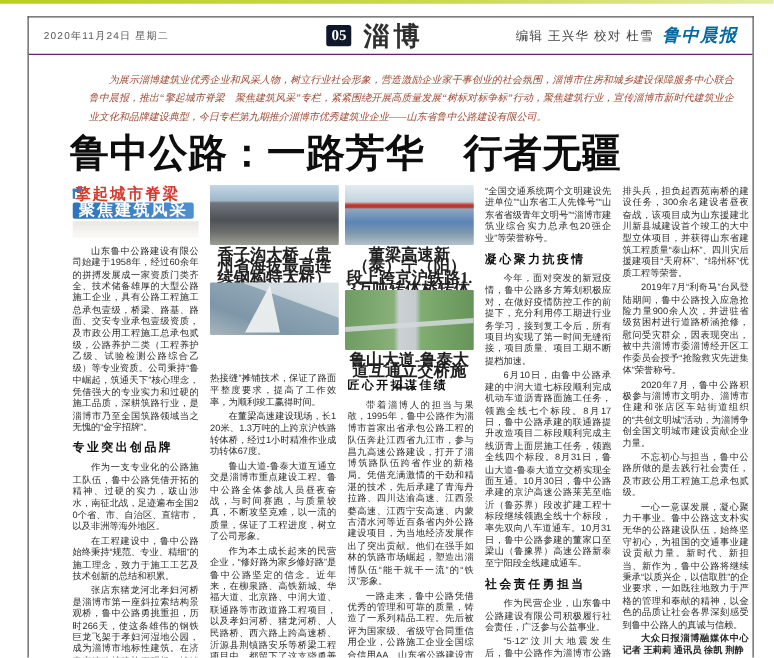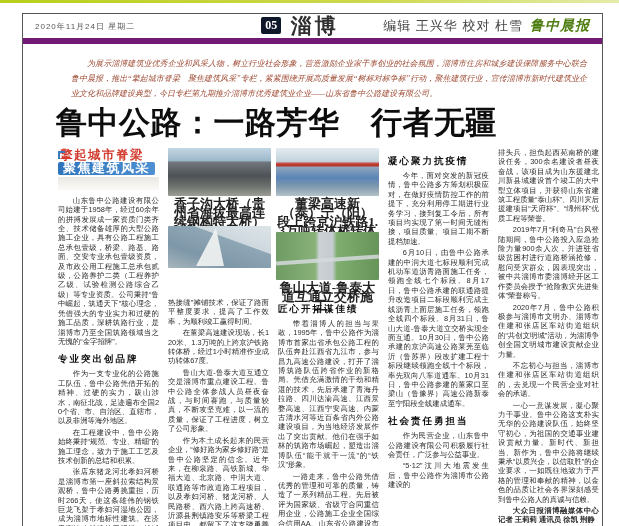--- a/index.html
+++ b/index.html
@@ -7,34 +7,34 @@
     width:619px;height:526px;position:relative;overflow:hidden;
     background:#ffffff;
     font-family:"Liberation Sans", sans-serif;
     -webkit-font-smoothing:antialiased;
   }
   .top-line{position:absolute;top:0;left:0;width:619px;height:3px;
     background:linear-gradient(90deg,#b9cf1a,#cdd94e 60%,#e4ecaa);}
   .page-frame{position:absolute;left:22px;top:13px;width:579px;height:513px;
     border:1px solid #555;border-bottom:none;background:#fff;}
   
-  .masthead{height:30px;border-bottom:6px solid #701a75;display:flex;align-items:center;
+  .masthead{height:30px;border-bottom:1px solid #701a75;display:flex;align-items:center;
     padding:0 12px;box-sizing:border-box;}
   .mast-left{width:175px;font-size:8px;color:#555;letter-spacing:1px;}
   .mast-center{flex:1;text-align:center;white-space:nowrap;}
   .page-num{display:inline-block;background:#0f172a;color:#fff;font-weight:bold;
     font-size:12px;padding:1px 4px;border-radius:2px;vertical-align:4px;margin-right:5px;
     font-family:"Liberation Serif", serif;}
   .section-title{font-family:"Liberation Serif", serif;font-size:21px;font-weight:600;
     color:#2f2f2f;letter-spacing:3px;}
   .mast-right{width:200px;text-align:right;display:flex;align-items:center;
     justify-content:flex-end;gap:7px;}
-  .staff{font-size:13px;color:#444;letter-spacing:1px;white-space:nowrap;}
+  .staff{font-size:10px;color:#444;letter-spacing:1px;white-space:nowrap;}
   .paper-logo{font-family:Liberation Sans, sans-serif;font-style:italic;font-weight:bold;
-    color:#4d7c0f;font-size:14px;letter-spacing:1px;white-space:nowrap;}
+    color:#0369a1;font-size:14px;letter-spacing:1px;white-space:nowrap;}
   
   .intro{position:absolute;left:48px;top:42px;width:516px;
     font-family:"Liberation Serif", serif;font-style:italic;
     font-size:8px;line-height:15px;color:#9e4a33;
     text-align:justify;text-indent:2em;word-break:break-all;}
   
   .headline{position:absolute;left:33px;top:88px;margin:0;
     font-size:31px;font-weight:900;color:#0d0d0d;letter-spacing:0.5px;
     white-space:nowrap;font-family:"Liberation Sans", sans-serif;}
   
@@ -150,31 +150,32 @@
       <p>作为本土成长起来的民营企业，“修好路为家乡修好路”是鲁中公路坚定的信念。近年来，在柳泉路、高铁新城、华福大道、北京路、中润大道、联通路等市政道路工程项目，以及孝妇河桥、猪龙河桥、人民路桥、西六路上跨高速桥、沂源县荆镇路安乐等桥梁工程项目中，都留下了这支骁勇善战的队伍身影，打造出一个又一个“标杆工程”。</p>
     </div>
 
     <div class="col col-3">
       <h3>匠心开拓谋佳绩</h3>
       <p>带着淄博人的担当与果敢，1995年，鲁中公路作为淄博市首家出省承包公路工程的队伍奔赴江西省九江市，参与昌九高速公路建设，打开了淄博筑路队伍跨省作业的新格局。凭借充满激情的干劲和精湛的技术，先后承建了青海丹拉路、四川达渝高速、江西景婺高速、江西宁安高速、内蒙古清水河等近百条省内外公路建设项目，为当地经济发展作出了突出贡献。他们在强手如林的筑路市场崛起，塑造出淄博队伍“能干就干一流”的“铁汉”形象。</p>
       <p>一路走来，鲁中公路凭借优秀的管理和可靠的质量，铸造了一系列精品工程。先后被评为国家级、省级守合同重信用企业，公路施工企业全国综合信用AA、山东省公路建设市场信用AA、淄博市建筑施工总承包信用AAA级企业，此外，还获得</p>
     </div>
 
     <div class="col col-4">
+      <p class="cont">“全国交通系统两个文明建设先进单位”“山东省工人先锋号”“山东省省级青年文明号”“淄博市建筑业综合实力总承包20强企业”等荣誉称号。</p>
       <h3>凝心聚力抗疫情</h3>
       <p>今年，面对突发的新冠疫情，鲁中公路多方筹划积极应对，在做好疫情防控工作的前提下，充分利用停工期进行业务学习，接到复工令后，所有项目均实现了第一时间无缝衔接，项目质量、项目工期不断提档加速。</p>
       <p>6月10日，由鲁中公路承建的中润大道七标段顺利完成机动车道沥青路面施工任务，领跑全线七个标段。8月17日，鲁中公路承建的联通路提升改造项目二标段顺利完成主线沥青上面层施工任务，领跑全线四个标段。8月31日，鲁山大道-鲁泰大道立交桥实现全面互通。10月30日，鲁中公路承建的京沪高速公路莱芜至临沂（鲁苏界）段改扩建工程十标段继续领跑全线十个标段，率先双向八车道通车。10月31日，鲁中公路参建的董家口至梁山（鲁豫界）高速公路新泰至宁阳段全线建成通车。</p>
       <h3>社会责任勇担当</h3>
       <p>作为民营企业，山东鲁中公路建设有限公司积极履行社会责任，广泛参与公益事业。</p>
       <p>“5·12”汶川大地震发生后，鲁中公路作为淄博市公路建设的</p>
     </div>
 
     <div class="col col-5">
       <p class="cont">排头兵，担负起西苑南桥的建设任务，300余名建设者昼夜奋战，该项目成为山东援建北川新县城建设首个竣工的大中型立体项目，并获得山东省建筑工程质量“泰山杯”、四川灾后援建项目“天府杯”、“绵州杯”优质工程等荣誉。</p>
       <p>2019年7月“利奇马”台风登陆期间，鲁中公路投入应急抢险力量900余人次，并进驻省级贫困村进行道路桥涵抢修，慰问受灾群众，因表现突出，被中共淄博市委淄博经开区工作委员会授予“抢险救灾先进集体”荣誉称号。</p>
       <p>2020年7月，鲁中公路积极参与淄博市文明办、淄博市住建和张店区车站街道组织的“共创文明城”活动，为淄博争创全国文明城市建设贡献企业力量。</p>
-      <p>不忘初心与担当，淄博市住建和张店区车站街道组织的，去兑现一个民营企业对社会的承诺。</p>
+      <p>不忘初心与担当，鲁中公路所做的是去践行社会责任，及市政公用工程施工总承包贰级。</p>
       <p>一心一意谋发展，凝心聚力干事业。鲁中公路这支朴实无华的公路建设队伍，始终坚守初心，为祖国的交通事业建设贡献力量。新时代、新担当、新作为，鲁中公路将继续秉承“以质兴企，以信取胜”的企业要求，一如既往地致力于严格的管理和奉献的精神，以金色的品质让社会各界深刻感受到鲁中公路人的真诚与信赖。</p>
       <p class="byline">大众日报淄博融媒体中心记者 王莉莉 通讯员 徐凯 荆静</p>
     </div>
 
   </div>
 </div>
 
 </body></html>

